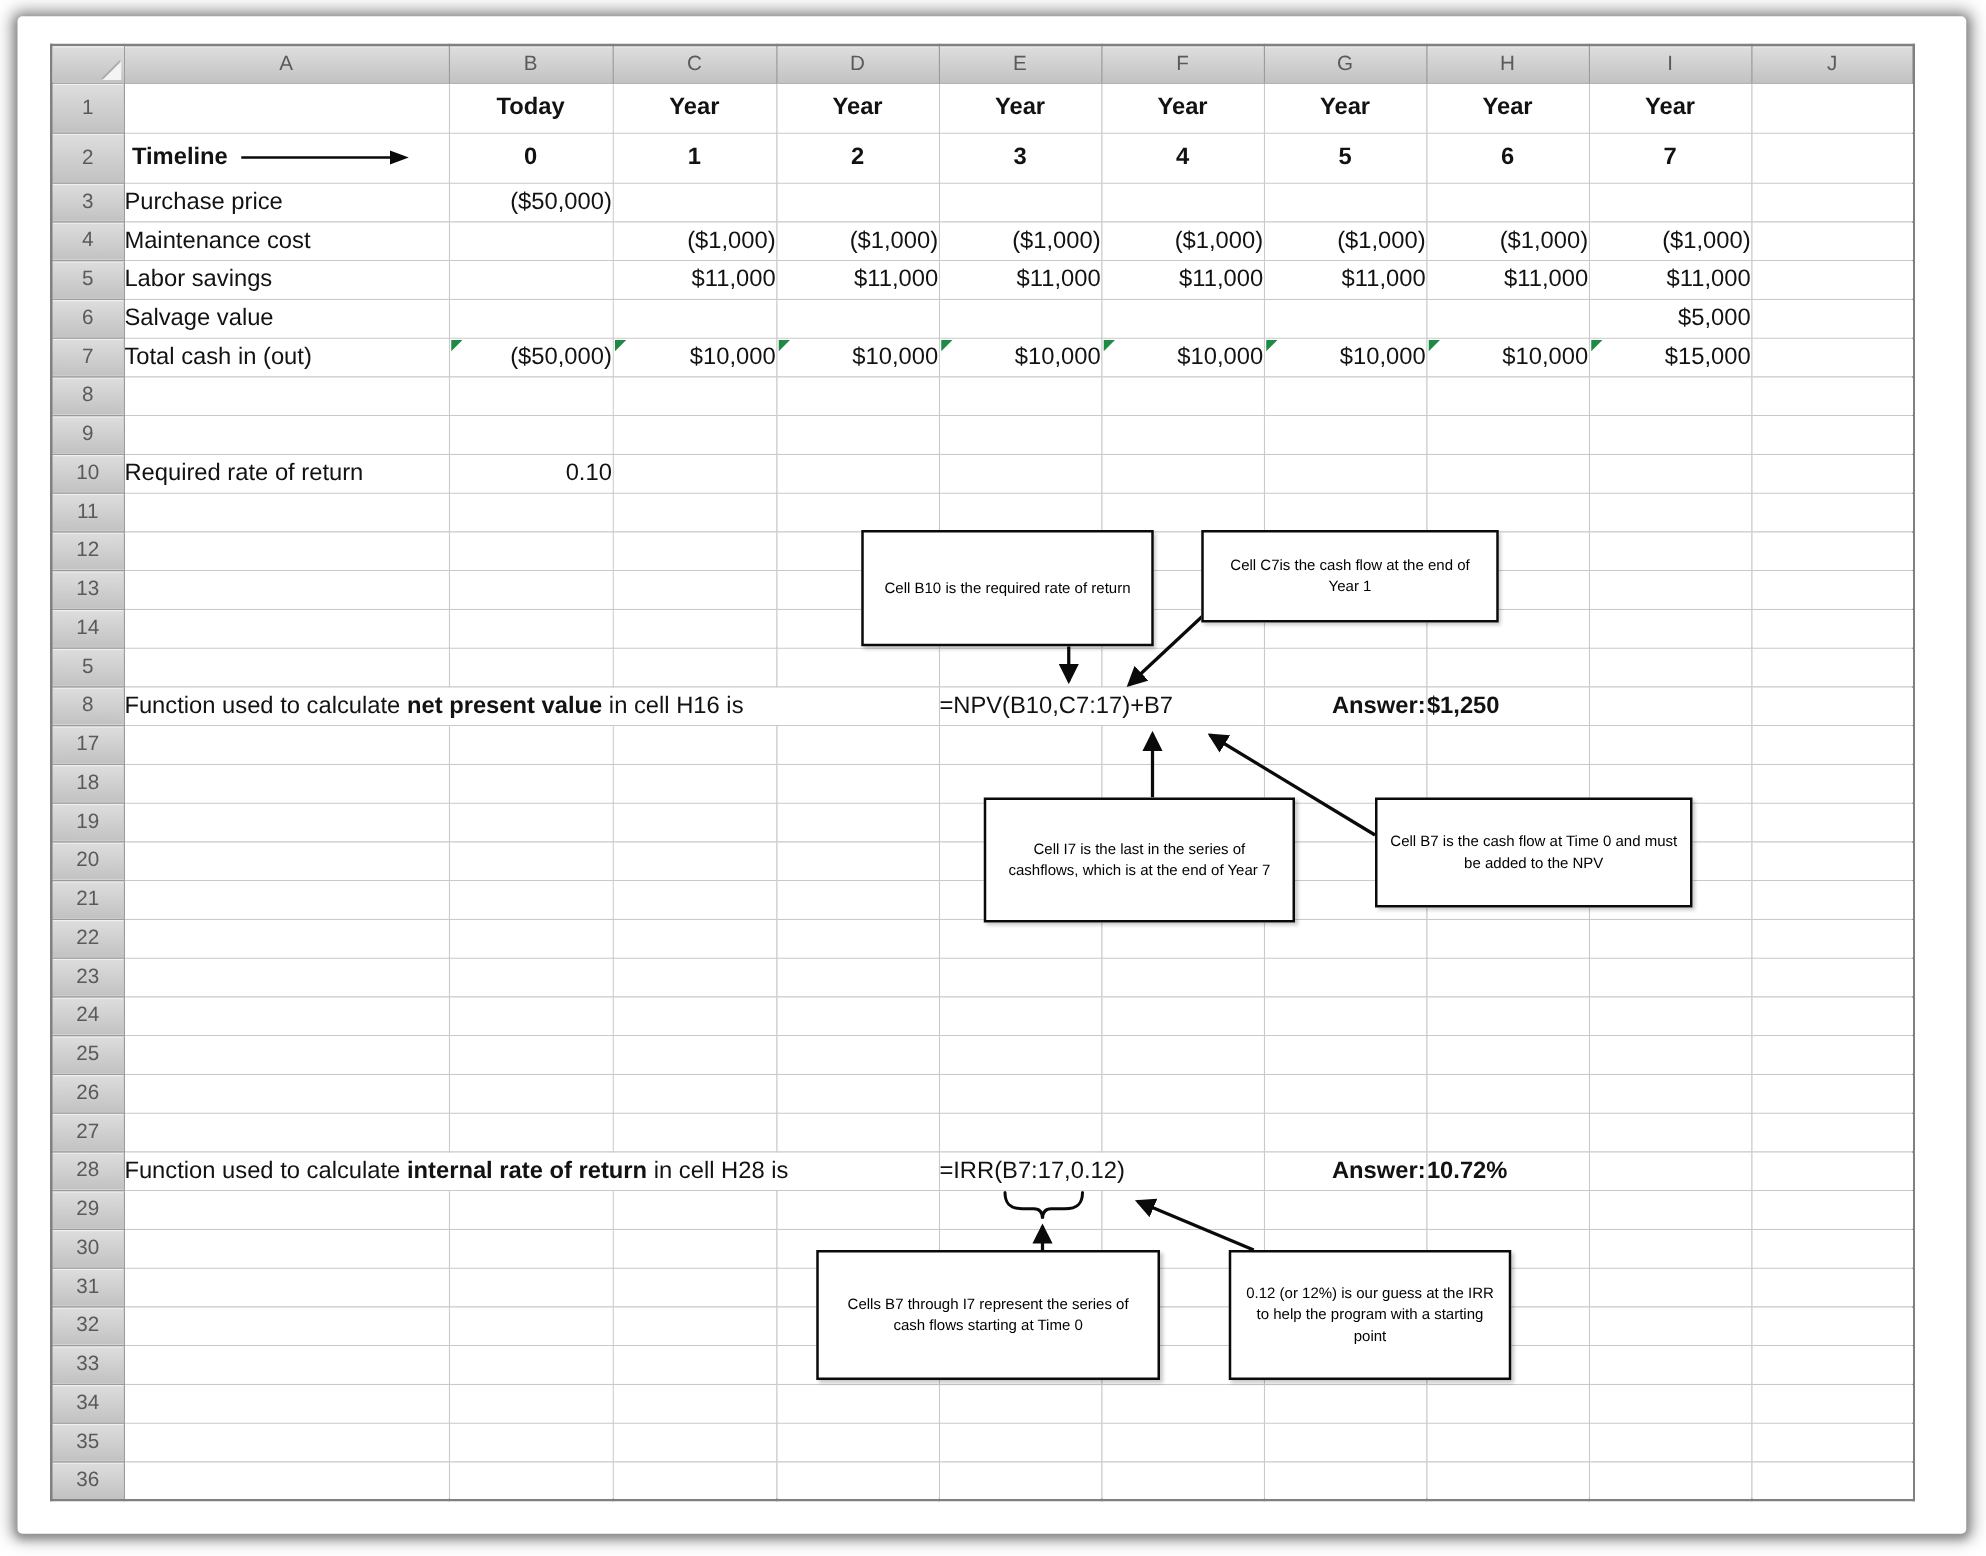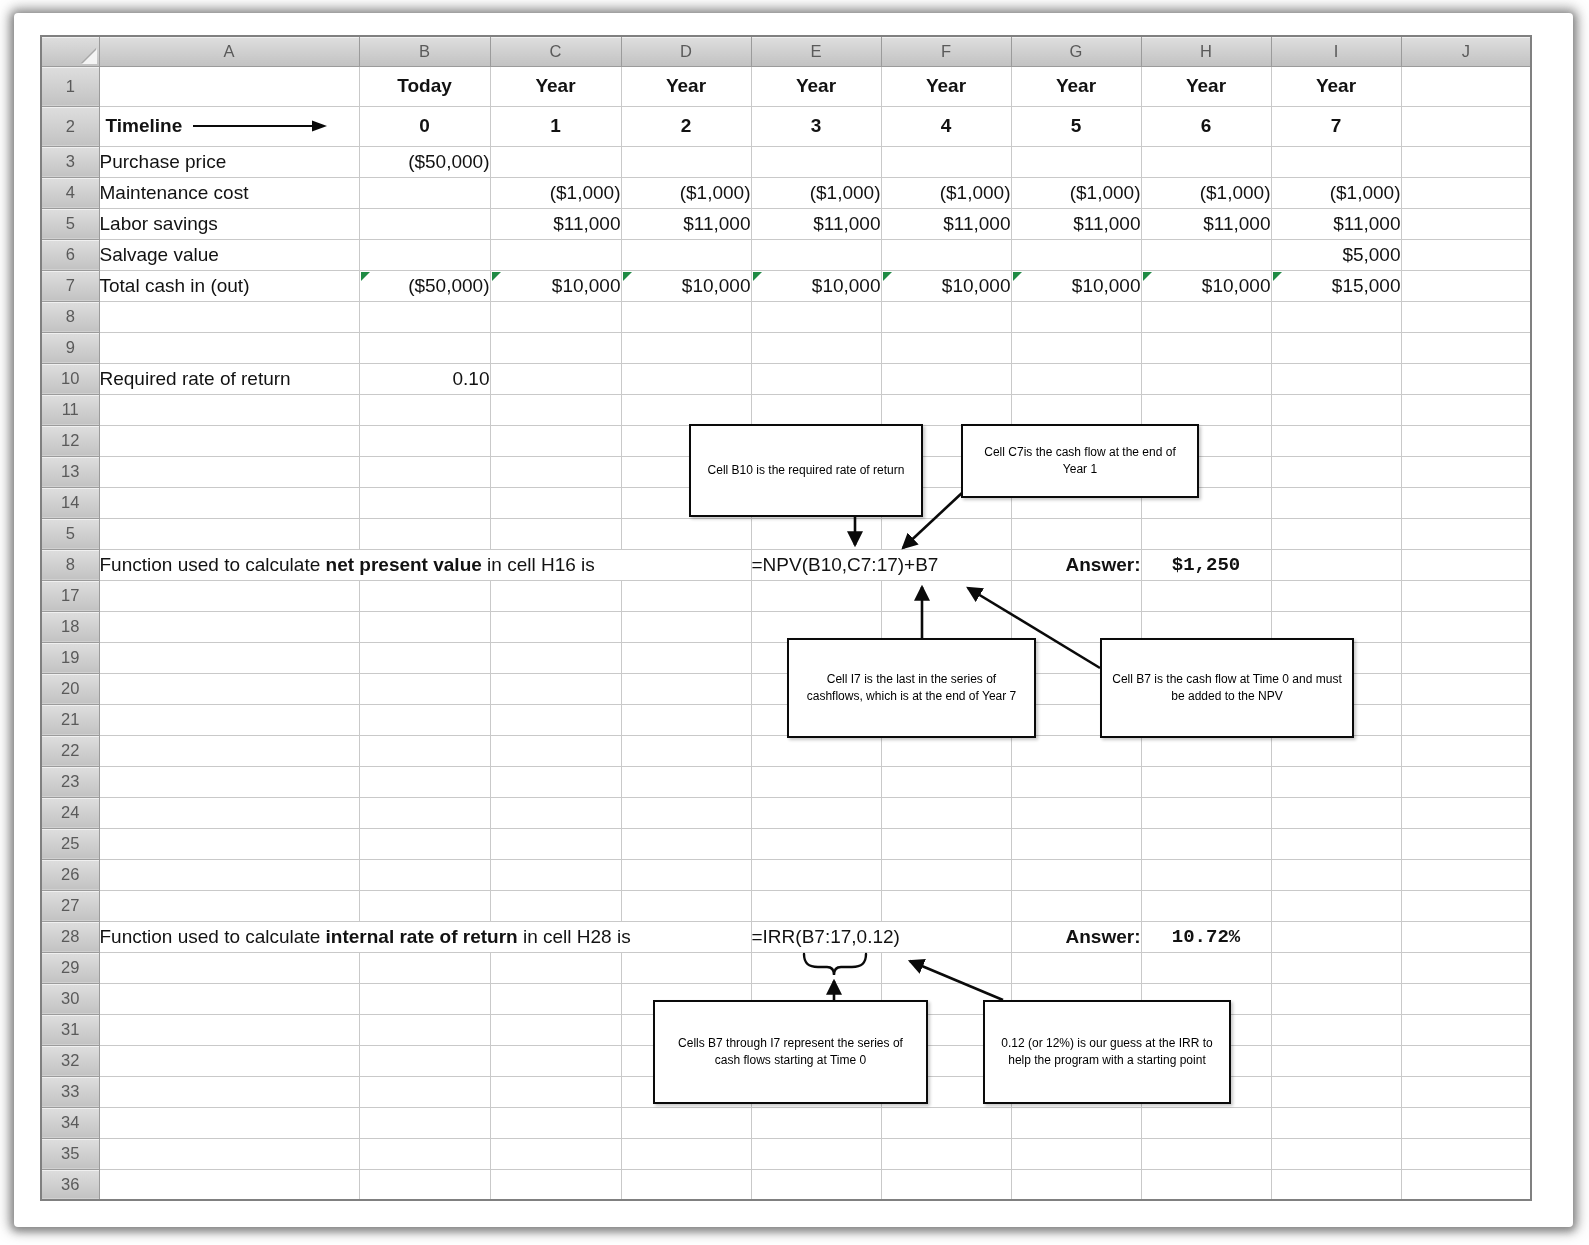--- a/index.html
+++ b/index.html
@@ -25,39 +25,39 @@
   td.num{text-align:right;padding-right:12px;}
   td.lbl{text-align:left;padding-left:6px;white-space:nowrap;}
   td.hdr{font-weight:bold;text-align:center;}
   td.tot{border-top:2px solid #000;border-bottom:6px double #000;}
   td.tot::before{content:'';position:absolute;left:1px;top:1px;width:0;height:0;
            border-top:9px solid var(--green);border-right:9px solid transparent;}
   td.formula{text-align:left;padding-left:8px;white-space:nowrap;}
   td.ansl{border-top:2.5px solid #000;border-left:2.5px solid #000;border-bottom:2.5px solid #000;
            font-weight:bold;text-align:right;padding-right:7px;}
   td.ansr{border-top:2.5px solid #000;border-right:2.5px solid #000;border-bottom:2.5px solid #000;
-           font-weight:bold;text-align:center;padding-right:11px;font-family:Liberation Mono, monospace;}
+           font-weight:bold;text-align:left;padding-right:11px;}
   th.corner{position:relative;}
   th.corner .tri{position:absolute;right:2px;bottom:2px;width:0;height:0;
            border-bottom:15px solid #f4f4f4;border-left:15px solid transparent;
            filter:drop-shadow(-1px -1px 0 #a8a8a8);}
   td.tlcell{display:table-cell;}
   .tlwrap{display:flex;align-items:center;gap:8px;padding-left:6px;}
   .tllabel{font-weight:bold;font-size:19px;white-space:nowrap;}
   
   .callout{position:absolute;background:#fff;border:2.5px solid #0a0a0a;
            box-shadow:2px 2px 3px rgba(0,0,0,0.22);
            display:flex;align-items:center;justify-content:center;text-align:center;
            font-size:12px;line-height:1.42;color:#000000;padding:6px 10px;box-sizing:border-box;z-index:5;}
   .co1{left:689px;top:424px;width:234px;height:93px;}
   .co2{left:961px;top:424px;width:238px;height:74px;}
   .co3{left:787px;top:638px;width:249px;height:100px;}
-  .co4{left:1100px;top:638px;width:254px;height:100px;}
+  .co4{left:1100px;top:638px;width:254px;height:88px;}
   .co5{left:653px;top:1000px;width:275px;height:104px;}
-  .co6{left:983px;top:1000px;width:248px;height:104px;}
+  .co6{left:983px;top:1000px;width:226px;height:104px;}
   .overlay{position:absolute;left:0;top:0;width:1589px;height:1245px;pointer-events:none;z-index:4;}
 </style>
 </head>
 <body>
 
 <div class="figure">
   <div class="shadow-frame"></div>
 
   <div class="sheet" id="sheet-mount">
       <table class="ws">

